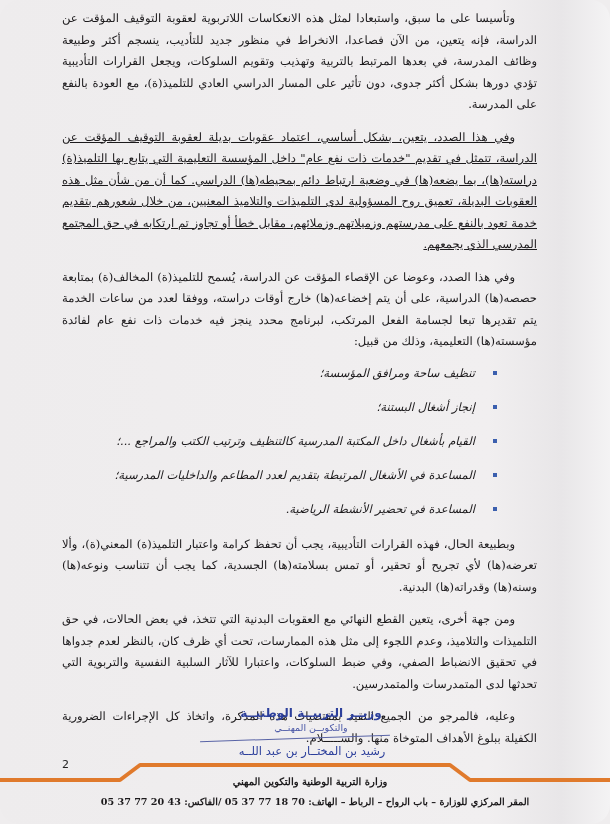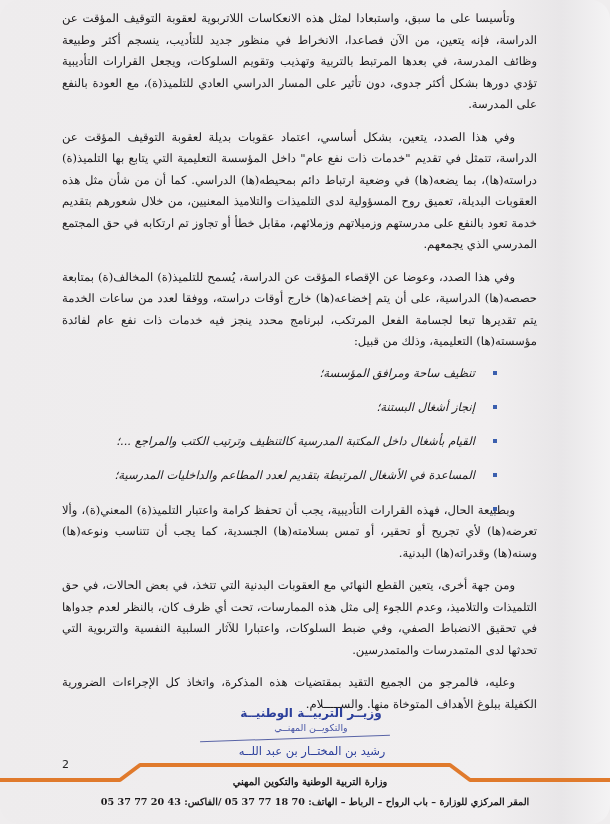--- a/index.html
+++ b/index.html
@@ -13,21 +13,21 @@
     position:absolute; left:0; top:0; width:610px; height:824px;
     background:linear-gradient(to right, #eeeced 0%, #f1eff0 80%, #e8e6e8 92%, #f4f3f4 100%);
     border-radius:19px;
   }
   .body-text {
     position:absolute; left:62px; top:8px; width:475px;
     direction:rtl; text-align:justify;
     font-size:11.6px; line-height:21.5px;
   }
   .para { margin:0 0 11px 0; text-indent:22px; }
-  .para.p2 { margin-top:0; }
+  .para.p2 { margin-top:0;text-decoration:underline; }
   .bullets { list-style:none; margin:6px 0 8px 0; padding:0 40px 0 0; }
   .bullets li {
     position:relative; margin:0 0 16px 0; padding-right:22px; line-height:18px;font-style:italic;
   }
   .bullets li .bullet-dot {
     position:absolute; right:0; top:7px; width:4px; height:4px; background:#3b5fae;
   }
   .stamp {
     position:absolute; left:226px; top:705px; width:170px; height:46px;
     direction:rtl; text-align:center; color:#2c3f9b;
@@ -68,21 +68,21 @@
   <div class="body-text">
     <p class="para">وتأسيسا على ما سبق، واستبعادا لمثل هذه الانعكاسات اللاتربوية لعقوبة التوقيف المؤقت عن الدراسة، فإنه يتعين، من الآن فصاعدا، الانخراط في منظور جديد للتأديب، ينسجم أكثر وطبيعة وظائف المدرسة، في بعدها المرتبط بالتربية وتهذيب وتقويم السلوكات، ويجعل القرارات التأديبية تؤدي دورها بشكل أكثر جدوى، دون تأثير على المسار الدراسي العادي للتلميذ(ة)، مع العودة بالنفع على المدرسة.</p>
     <p class="para p2">وفي هذا الصدد، يتعين، بشكل أساسي، اعتماد عقوبات بديلة لعقوبة التوقيف المؤقت عن الدراسة، تتمثل في تقديم "خدمات ذات نفع عام" داخل المؤسسة التعليمية التي يتابع بها التلميذ(ة) دراسته(ها)، بما يضعه(ها) في وضعية ارتباط دائم بمحيطه(ها) الدراسي. كما أن من شأن مثل هذه العقوبات البديلة، تعميق روح المسؤولية لدى التلميذات والتلاميذ المعنيين، من خلال شعورهم بتقديم خدمة تعود بالنفع على مدرستهم وزميلاتهم وزملائهم، مقابل خطأ أو تجاوز تم ارتكابه في حق المجتمع المدرسي الذي يجمعهم.</p>
     <p class="para">وفي هذا الصدد، وعوضا عن الإقصاء المؤقت عن الدراسة، يُسمح للتلميذ(ة) المخالف(ة) بمتابعة حصصه(ها) الدراسية، على أن يتم إخضاعه(ها) خارج أوقات دراسته، ووفقا لعدد من ساعات الخدمة يتم تقديرها تبعا لجسامة الفعل المرتكب، لبرنامج محدد ينجز فيه خدمات ذات نفع عام لفائدة مؤسسته(ها) التعليمية، وذلك من قبيل:</p>
 
     <ul class="bullets">
       <li><span class="bullet-dot"></span><span>تنظيف ساحة ومرافق المؤسسة؛</span></li>
       <li><span class="bullet-dot"></span><span>إنجاز أشغال البستنة؛</span></li>
       <li><span class="bullet-dot"></span><span>القيام بأشغال داخل المكتبة المدرسية كالتنظيف وترتيب الكتب والمراجع ...؛</span></li>
       <li><span class="bullet-dot"></span><span>المساعدة في الأشغال المرتبطة بتقديم لعدد المطاعم والداخليات المدرسية؛</span></li>
-      <li><span class="bullet-dot"></span></li>
+      <li><span class="bullet-dot"></span><span>المساعدة في تحضير الأنشطة الرياضية.</span></li>
     </ul>
 
     <p class="para">وبطبيعة الحال، فهذه القرارات التأديبية، يجب أن تحفظ كرامة واعتبار التلميذ(ة) المعني(ة)، وألا تعرضه(ها) لأي تجريح أو تحقير، أو تمس بسلامته(ها) الجسدية، كما يجب أن تتناسب ونوعه(ها) وسنه(ها) وقدراته(ها) البدنية.</p>
     <p class="para">ومن جهة أخرى، يتعين القطع النهائي مع العقوبات البدنية التي تتخذ، في بعض الحالات، في حق التلميذات والتلاميذ، وعدم اللجوء إلى مثل هذه الممارسات، تحت أي ظرف كان، بالنظر لعدم جدواها في تحقيق الانضباط الصفي، وفي ضبط السلوكات، واعتبارا للآثار السلبية النفسية والتربوية التي تحدثها لدى المتمدرسات والمتمدرسين.</p>
     <p class="para">وعليه، فالمرجو من الجميع التقيد بمقتضيات هذه المذكرة، واتخاذ كل الإجراءات الضرورية الكفيلة ببلوغ الأهداف المتوخاة منها. والســـــلام.</p>
   </div>
 
   <div class="stamp">
     <div class="stamp-title">وزيــر التربيــة الوطنيــة</div>
     <div class="stamp-sub">والتكويــن المهنــي</div>

